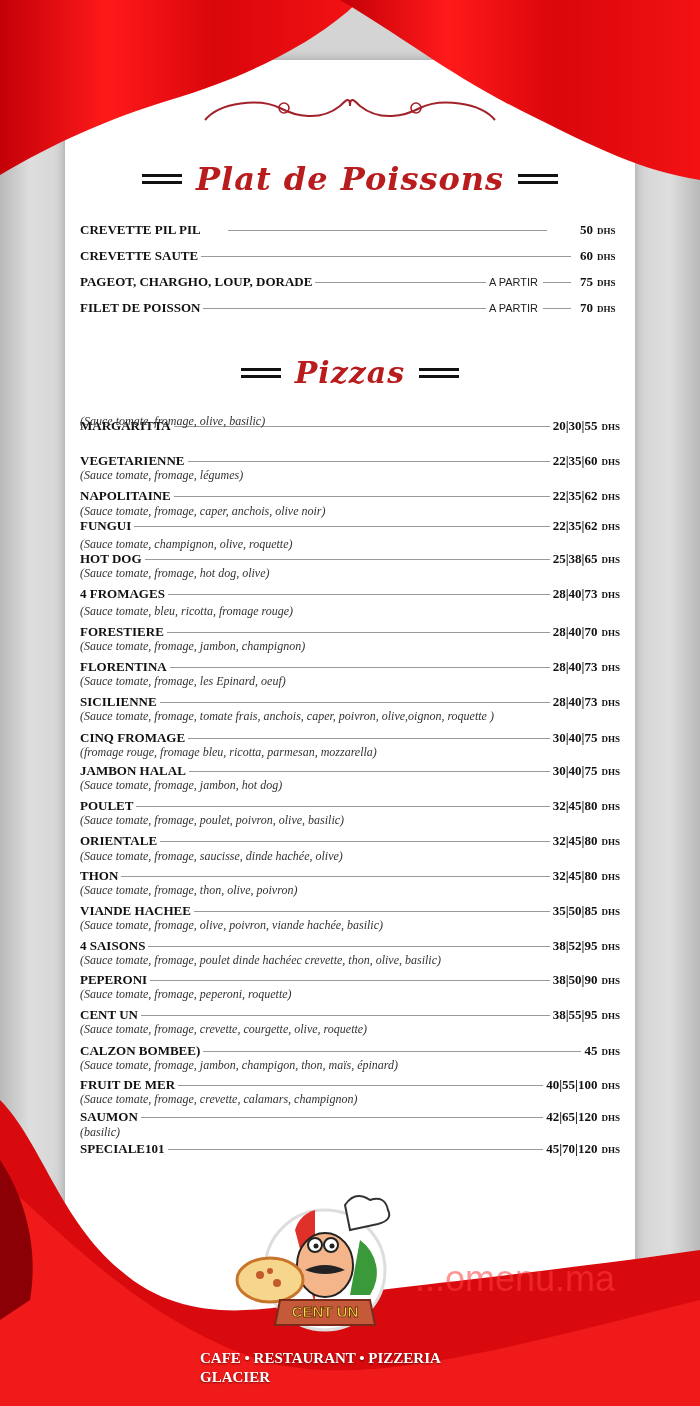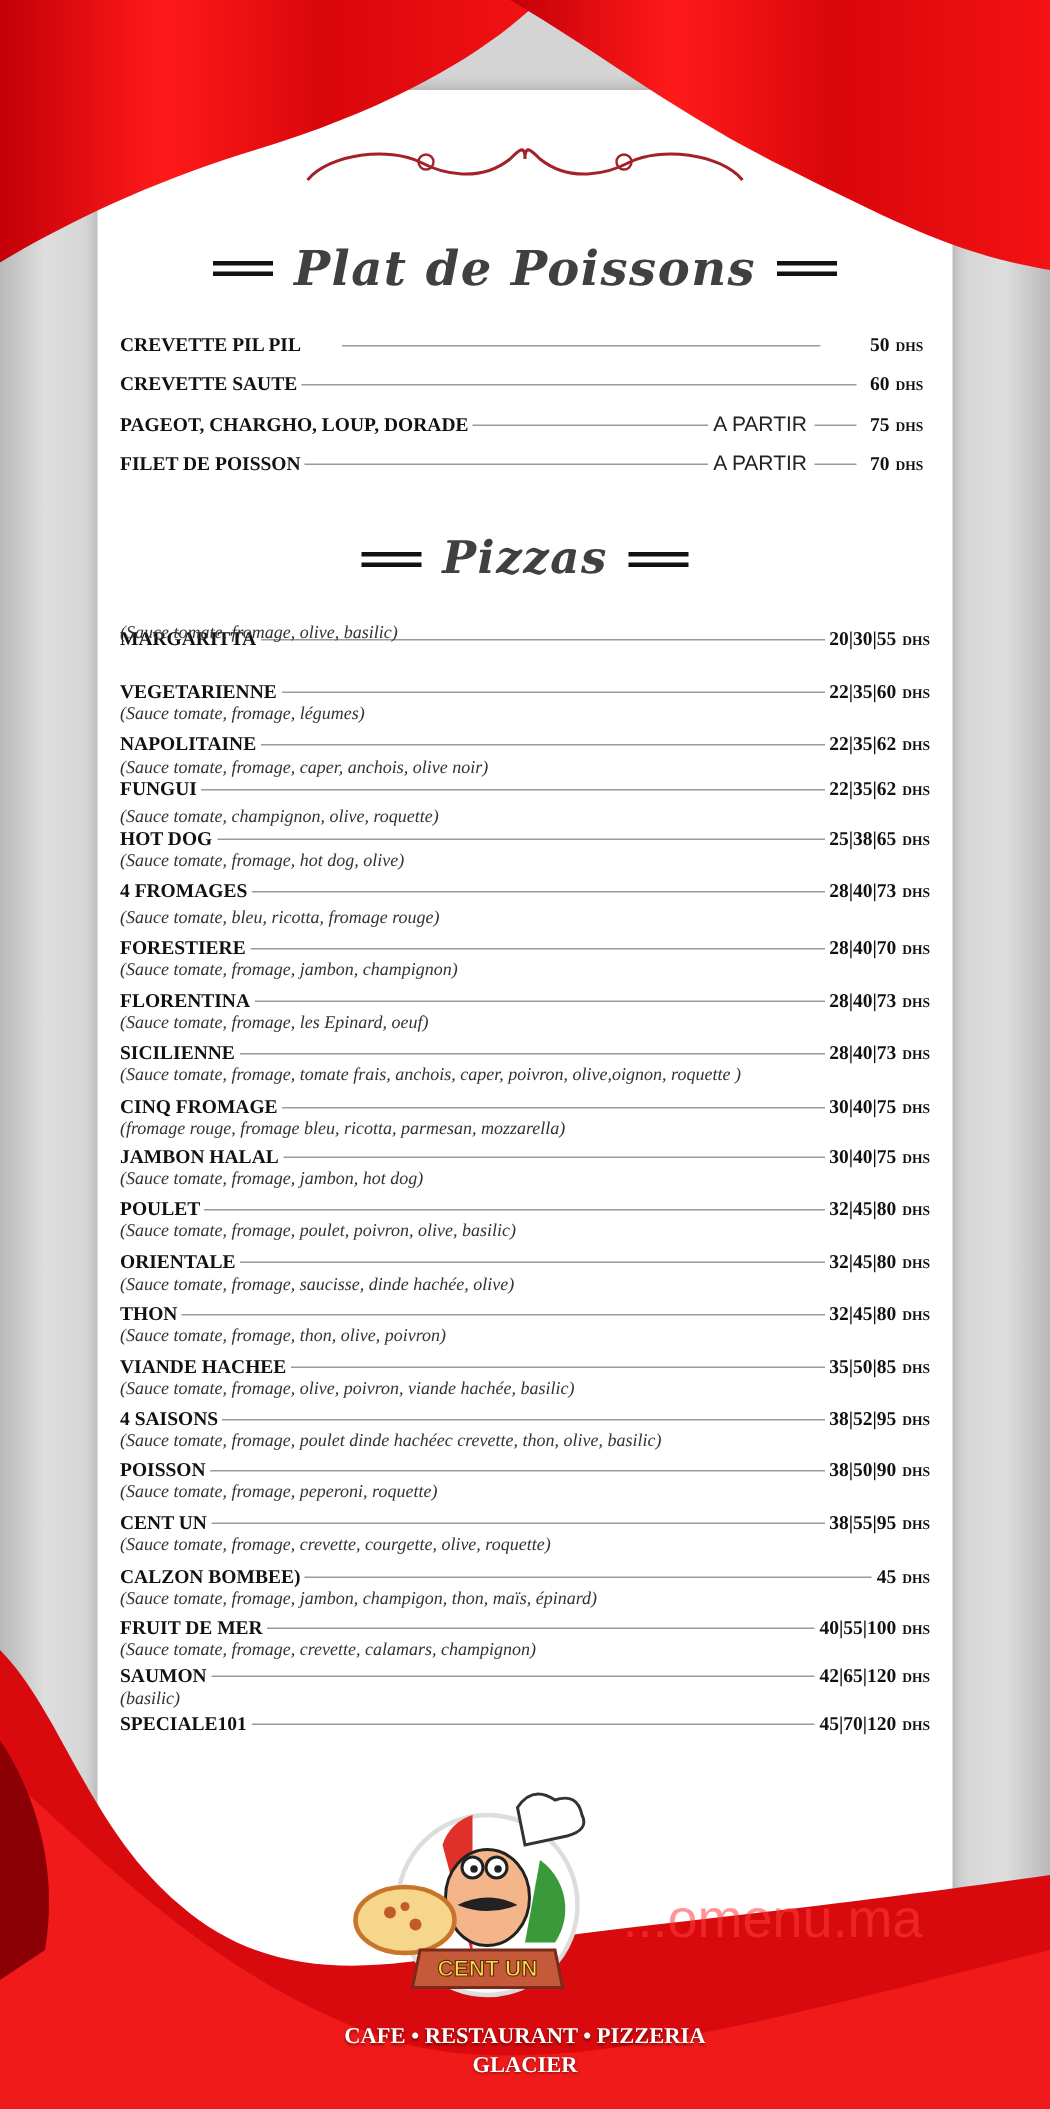--- a/index.html
+++ b/index.html
@@ -5,30 +5,30 @@
 *{box-sizing:border-box;margin:0;padding:0}
 body{width:700px;height:1406px;overflow:hidden;background:#c8c8c8;position:relative;font-family:"DejaVu Serif",serif}
 .bg{position:absolute;inset:0;background:linear-gradient(90deg,#b9b9b9 0,#dedede 30px,#d4d4d4 65px,#d4d4d4 635px,#dedede 670px,#b9b9b9 700px)}
 .paper{position:absolute;left:65px;top:60px;width:570px;height:1300px;background:#fff;box-shadow:0 0 10px rgba(0,0,0,.25)}
 .curtain-top{position:absolute;left:0;top:0;width:700px;height:190px;pointer-events:none}
 .curtain-bottom{position:absolute;left:0;top:1100px;width:700px;height:306px;pointer-events:none}
 .ornament{position:absolute;left:200px;top:92px;width:300px;height:36px}
 .section-title{position:absolute;left:0;width:700px;display:flex;justify-content:center;align-items:center;gap:14px}
 .bars{display:flex;flex-direction:column;gap:4px}
 .bars span{display:block;height:3px;background:#111}
-.title-text{font-family:"DejaVu Serif",serif;font-style:italic;font-weight:bold;color:#404040;letter-spacing:1px}
+.title-text{font-family:"DejaVu Serif",serif;font-style:italic;font-weight:bold;color:#b91c1c;letter-spacing:1px}
 .row{position:absolute;left:80px;width:540px;display:flex;align-items:baseline;font-family:"Liberation Serif",serif}
 .name{font-weight:bold;font-size:13px;color:#111;white-space:nowrap}
 .dots{flex:1;border-bottom:1px solid #9a9a9a;margin:0 3px;transform:translateY(-3px)}
-.apartir{font-family:"Liberation Sans",sans-serif;font-size:14px;color:#222;margin-right:2px}
+.apartir{font-family:"Liberation Sans",sans-serif;font-size:11px;color:#222;margin-right:2px}
 .price{font-weight:bold;font-size:13px;color:#111;white-space:nowrap}
 .dhs{font-weight:bold;font-size:9px;margin-left:4px}
 .desc{position:absolute;left:80px;font-family:"Liberation Serif",serif;font-style:italic;font-size:12px;color:#333;white-space:nowrap}
 .logo{position:absolute;left:235px;top:1185px;width:180px;height:160px}
-.tagline{position:absolute;left:200px;width:300px;text-align:center;color:#fff;font-family:"Liberation Serif",serif;font-weight:bold;font-size:15px;text-shadow:0 1px 2px rgba(0,0,0,.5)}
+.tagline{position:absolute;left:200px;width:300px;text-align:left;color:#fff;font-family:"Liberation Serif",serif;font-weight:bold;font-size:15px;text-shadow:0 1px 2px rgba(0,0,0,.5)}
 .watermark{position:absolute;left:415px;top:1258px;font-family:"Liberation Sans",sans-serif;font-size:36px;color:rgba(255,60,60,.55)}
 </style>
 </head>
 <body>
 
 <div class="bg"></div>
 <div class="paper"></div>
 
 <svg class="curtain-top" viewBox="0 0 700 190" preserveAspectRatio="none">
   <defs>
@@ -191,21 +191,21 @@
       <span class="price"><span>35|50|85</span><span class="dhs">DHS</span></span>
     </div>
     <div class="desc" style="top: 918px;">(Sauce tomate, fromage, olive, poivron, viande hachée, basilic)</div>
     <div class="row" style="top: 938px;">
       <span class="name">4 SAISONS</span>
       <span class="dots"></span>
       <span class="price"><span>38|52|95</span><span class="dhs">DHS</span></span>
     </div>
     <div class="desc" style="top: 953px;">(Sauce tomate, fromage, poulet dinde hachéec crevette, thon, olive, basilic)</div>
     <div class="row" style="top: 972px;">
-      <span class="name">POISSON</span>
+      <span class="name">PEPERONI</span>
       <span class="dots"></span>
       <span class="price"><span>38|50|90</span><span class="dhs">DHS</span></span>
     </div>
     <div class="desc" style="top: 987px;">(Sauce tomate, fromage, peperoni, roquette)</div>
     <div class="row" style="top: 1007px;">
       <span class="name">CENT UN</span>
       <span class="dots"></span>
       <span class="price"><span>38|55|95</span><span class="dhs">DHS</span></span>
     </div>
     <div class="desc" style="top: 1022px;">(Sauce tomate, fromage, crevette, courgette, olive, roquette)</div>

